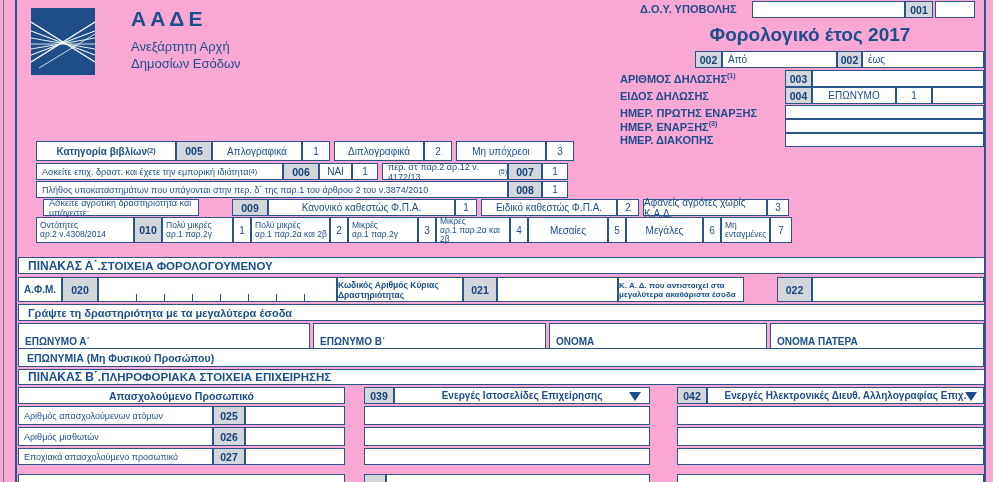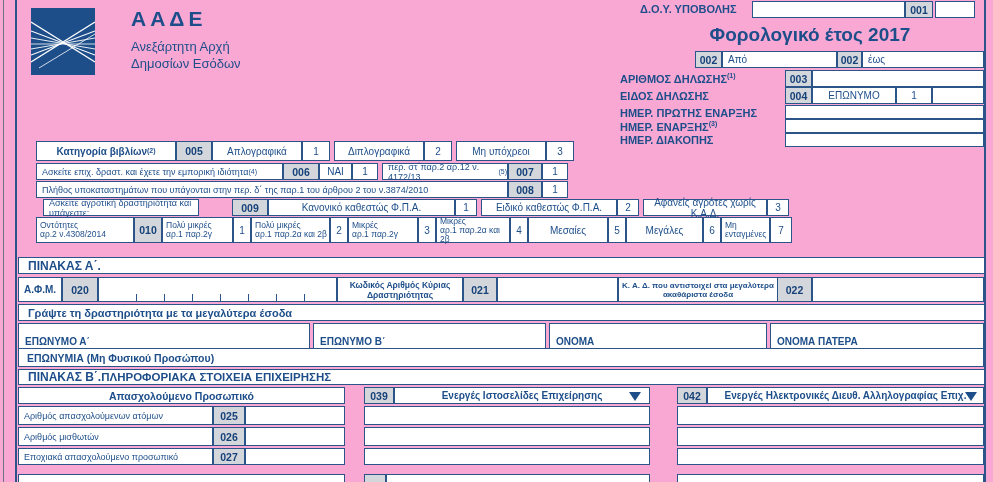--- a/index.html
+++ b/index.html
@@ -2,21 +2,21 @@
 <html><head>
 <meta charset="utf-8">
 <style>
   html,body{margin:0;padding:0;background:#fff}
   .stage{position:relative;width:993px;height:482px;background:#f9a8d4;overflow:hidden;
          font-family:"Liberation Sans",sans-serif;color:#1d4e8a;font-size:10px}
   .abs{position:absolute;box-sizing:border-box}
   .bd{border:1px solid #2b5588}
   .f{background:#ffffff}
   .k{background:#d3d6da;font-weight:700;font-size:10.5px;color:#16427a;display:flex;align-items:center;justify-content:center}
-  .c{display:flex;align-items:center;justify-content:center;text-align:center}
+  .c{display:flex;align-items:center;justify-content:center;text-align:left}
   .l{display:flex;align-items:center;justify-content:flex-start;padding-left:5px;text-align:left}
   .cell{background:#fff;font-size:10px}
   .sm{font-size:9px}
   .xs{font-size:8.5px}
   .b{font-weight:700}
   .two{display:flex;flex-direction:column;align-items:flex-start;justify-content:center;line-height:9px;font-size:8.5px;padding-left:3px;text-align:left}
   .nl{display:flex;align-items:flex-start;justify-content:flex-start;padding:12px 6px;font-weight:700;font-size:10px}
   sup{font-size:7px;vertical-align:super;line-height:0}
   .tri{width:0;height:0;border-left:6px solid transparent;border-right:6px solid transparent;border-top:9px solid #1d4e8a}
   .ticks{position:absolute;bottom:0;left:12px;height:7px;width:308px;
@@ -150,31 +150,32 @@
   <div class="abs bd f c cell" style="left:626px;top:217px;width:77px;height:26px">Μεγάλες</div>
   <div class="abs bd f c cell" style="left:703px;top:217px;width:18px;height:26px">6</div>
   <div class="abs bd f two" style="left:721px;top:217px;width:49px;height:26px">
       <span>Μη</span>
       <span>ενταγμένες</span>
     </div>
   <div class="abs bd f c cell" style="left:770px;top:217px;width:22px;height:26px">7</div>
 
   <div class="abs bd bar" style="left:18px;top:257px;width:967px;height:17px">
       <span class="b" style="font-size:12px">ΠΙΝΑΚΑΣ Α΄.</span>
+      <span> ΣΤΟΙΧΕΙΑ ΦΟΡΟΛΟΓΟΥΜΕΝΟΥ</span>
     </div>
 
   <div class="abs bd f c cell b" style="left:18px;top:277px;width:44px;height:25px">Α.Φ.Μ.</div>
   <div class="abs bd k" style="left:62px;top:277px;width:36px;height:25px">020</div>
   <div class="abs bd f" style="left:98px;top:277px;width:239px;height:25px">
       <div class="ticks" style="width:215px;left:10px"></div>
     </div>
   <div class="abs bd f c xs b" style="left:337px;top:277px;width:126px;height:25px;line-height:10px">Κωδικός Αριθμός Κύριας Δραστηριότητας</div>
   <div class="abs bd k" style="left:463px;top:277px;width:34px;height:25px">021</div>
   <div class="abs bd f" style="left:497px;top:277px;width:121px;height:25px"></div>
-  <div class="abs bd f c b" style="left:618px;top:277px;width:160px;height:25px;line-height:9px;font-size:8px">Κ. Α. Δ. που αντιστοιχεί στα μεγαλύτερα ακαθάριστα έσοδα</div>
+  <div class="abs bd f c b" style="left:618px;top:277px;width:126px;height:25px;line-height:9px;font-size:8px">Κ. Α. Δ. που αντιστοιχεί στα μεγαλύτερα ακαθάριστα έσοδα</div>
   <div class="abs bd k" style="left:777px;top:277px;width:35px;height:25px">022</div>
   <div class="abs bd f" style="left:812px;top:277px;width:172px;height:25px"></div>
 
   <div class="abs bd bar" style="left:18px;top:304px;width:967px;height:17px;font-size:11px">Γράψτε τη δραστηριότητα με τα μεγαλύτερα έσοδα</div>
 
   <div class="abs bd f nl" style="left:18px;top:323px;width:292px;height:23px">
       <span>ΕΠΩΝΥΜΟ Α΄</span>
     </div>
   <div class="abs bd f nl" style="left:313px;top:323px;width:233px;height:23px">
       <span>ΕΠΩΝΥΜΟ Β΄</span>

